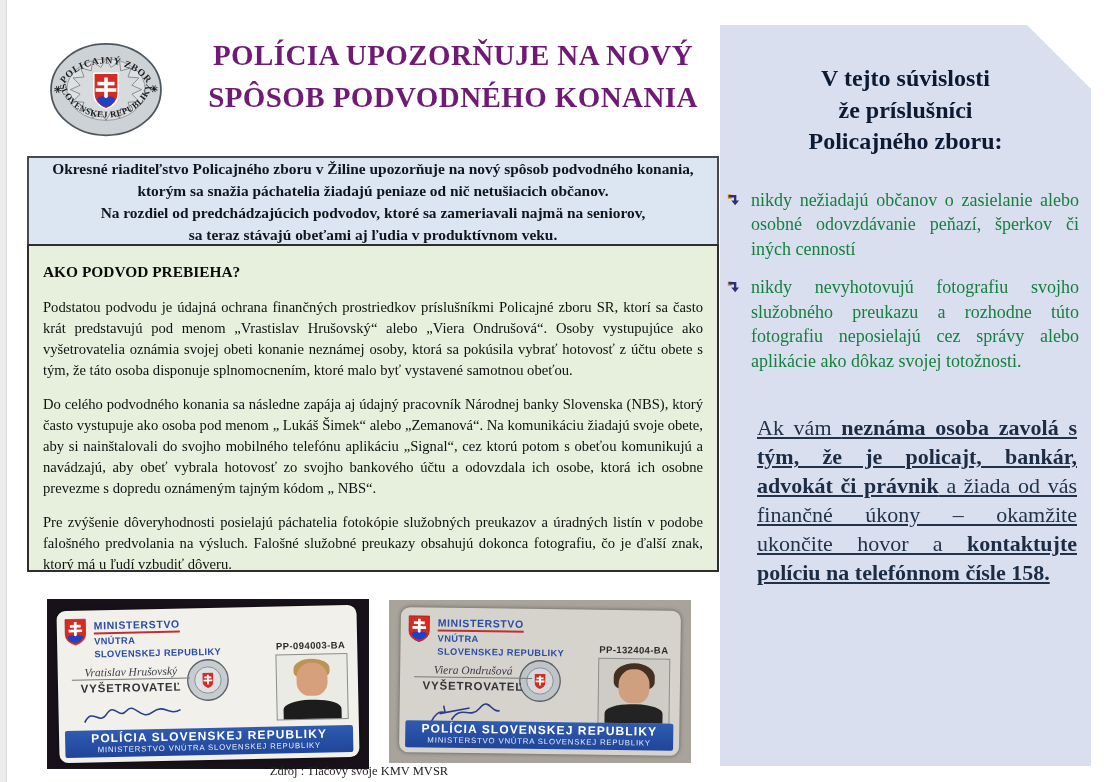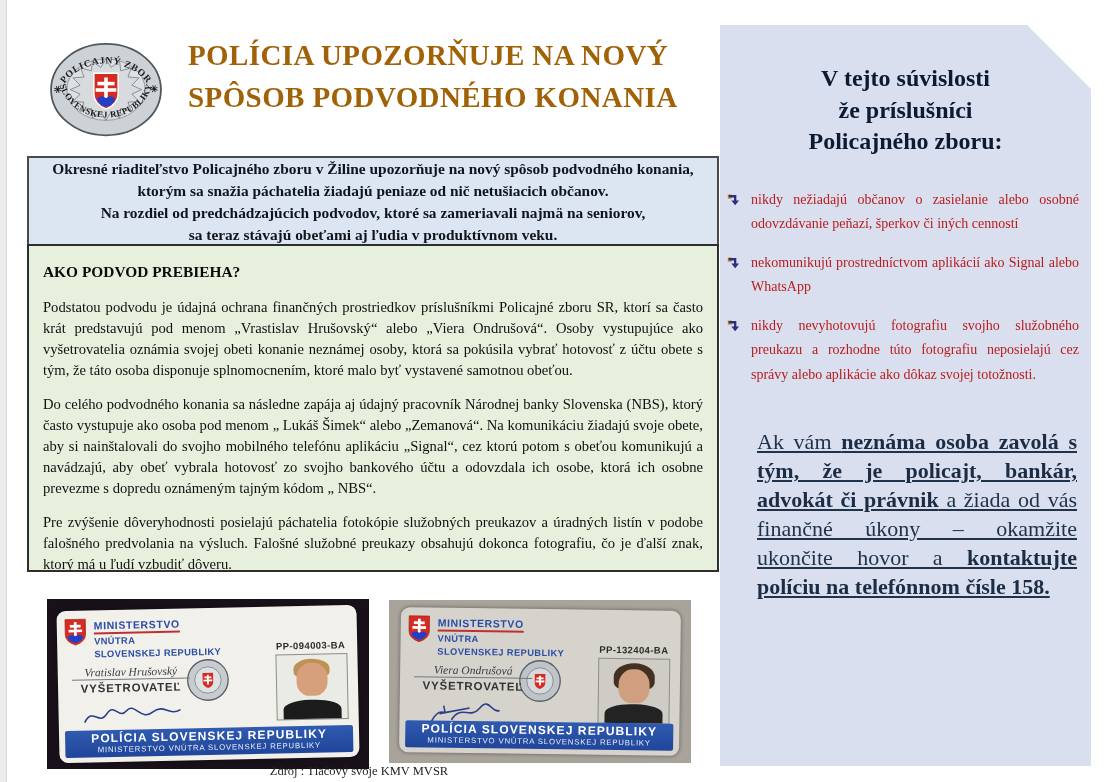--- a/index.html
+++ b/index.html
@@ -2,22 +2,22 @@
 <html lang="sk"><head>
 <meta charset="utf-8">
 <style>
   * { margin:0; padding:0; box-sizing:border-box; }
   body { background:#ffffff; font-family:"Liberation Serif", serif; }
   .page { position:relative; width:1119px; height:782px; background:#ffffff; overflow:hidden; }
   .edge-strip { position:absolute; left:0; top:0; width:7px; height:100%; background:#ececec; border-right:1px solid #dcdcdc; }
 
   
   .logo { position:absolute; left:26px; top:24px; width:160px; height:132px; }
-  .title { position:absolute; left:188px; top:34px; width:530px; text-align:left;
-           font-weight:bold; font-size:29px; line-height:42px; color:#a16207; letter-spacing:0.4px; }
+  .title { position:absolute; left:188px; top:34px; width:530px; text-align:center;
+           font-weight:bold; font-size:29px; line-height:42px; color:#701a75; letter-spacing:0.4px; }
 
   
   .intro-box { position:absolute; left:27px; top:156px; width:692px; height:92px;
                background:#dbe6f2; border:2px solid #4a4a4a;
                display:flex; flex-direction:column; justify-content:center;
                text-align:center; font-weight:bold; font-size:15.4px; line-height:22px; color:#10141c; padding:2px 6px; }
 
   
   .how-box { position:absolute; left:27px; top:244px; width:692px; height:328px;
              background:#e6f0dd; border:2px solid #2e2e2e; padding:15px 14px 8px 14px;
@@ -58,21 +58,21 @@
   .banner .b2 { font-size:7.8px; letter-spacing:.8px; line-height:9px; color:#e8edf8; }
   .caption { position:absolute; left:27px; top:764px; width:664px; text-align:center; font-size:12.5px; color:#222; }
 
   
   .side-panel { position:absolute; left:720px; top:25px; width:371px; height:741px; background:#d9dfee;
                 clip-path:polygon(0 0, calc(100% - 64px) 0, 100% 64px, 100% 100%, 0 100%); }
   .panel-heading { margin:38px 18px 0 18px; text-align:center; font-weight:bold; font-size:24px; line-height:31.5px; color:#0c1a33; }
   .bullets { margin:30px 12px 0 4px; }
   .bullet { display:flex; gap:7px; margin-bottom:14px; }
   .bullet .arrow { flex:0 0 20px; padding-top:4px; }
-  .bullet .txt { font-size:14px; line-height:24.5px; color:#b91c1c; text-align:justify; }
+  .bullet .txt { font-size:18px; line-height:24.5px; color:#15803d; text-align:justify; }
   .warning { margin:40px 14px 0 37px; font-size:22px; line-height:29px; color:#21334b; text-align:justify;text-decoration:underline; }
   .warning .b { font-weight:bold; color:#1b2c44; }
 </style>
 </head>
 <body>
 
 <div class="page">
   <div class="edge-strip"></div>
 
   <svg class="logo" viewBox="0 0 210 185">
@@ -213,25 +213,18 @@
           <polygon points="1,3 6,3 6,9 1,9" fill="#dfa43a"></polygon>
           <path d="M2 4 H12 V11 H15.5 L10.5 17 L5.5 11 H9 V7 H2 Z" fill="#2b2f7e"></path>
         </svg>
         <div class="txt">nikdy nežiadajú občanov o zasielanie alebo osobné odovzdávanie peňazí, šperkov či iných cenností</div>
       </div>
       <div class="bullet">
         <svg class="arrow" width="18" height="18" viewBox="0 0 18 18">
           <polygon points="1,3 6,3 6,9 1,9" fill="#dfa43a"></polygon>
           <path d="M2 4 H12 V11 H15.5 L10.5 17 L5.5 11 H9 V7 H2 Z" fill="#2b2f7e"></path>
         </svg>
-        <div class="txt">nekomunikujú prostredníctvom aplikácií ako Signal alebo WhatsApp</div>
-      </div>
-      <div class="bullet">
-        <svg class="arrow" width="18" height="18" viewBox="0 0 18 18">
-          <polygon points="1,3 6,3 6,9 1,9" fill="#dfa43a"></polygon>
-          <path d="M2 4 H12 V11 H15.5 L10.5 17 L5.5 11 H9 V7 H2 Z" fill="#2b2f7e"></path>
-        </svg>
         <div class="txt">nikdy nevyhotovujú fotografiu svojho služobného preukazu a rozhodne túto fotografiu neposielajú cez správy alebo aplikácie ako dôkaz svojej totožnosti.</div>
       </div>
     </div>
     <p class="warning"><span>Ak vám </span><span class="b">neznáma osoba zavolá s tým, že je policajt, bankár, advokát či právnik</span><span> a žiada od vás finančné úkony – okamžite ukončite hovor a </span><span class="b">kontaktujte políciu na telefónnom čísle 158.</span></p>
   </div>
 </div>
 
 </body></html>

